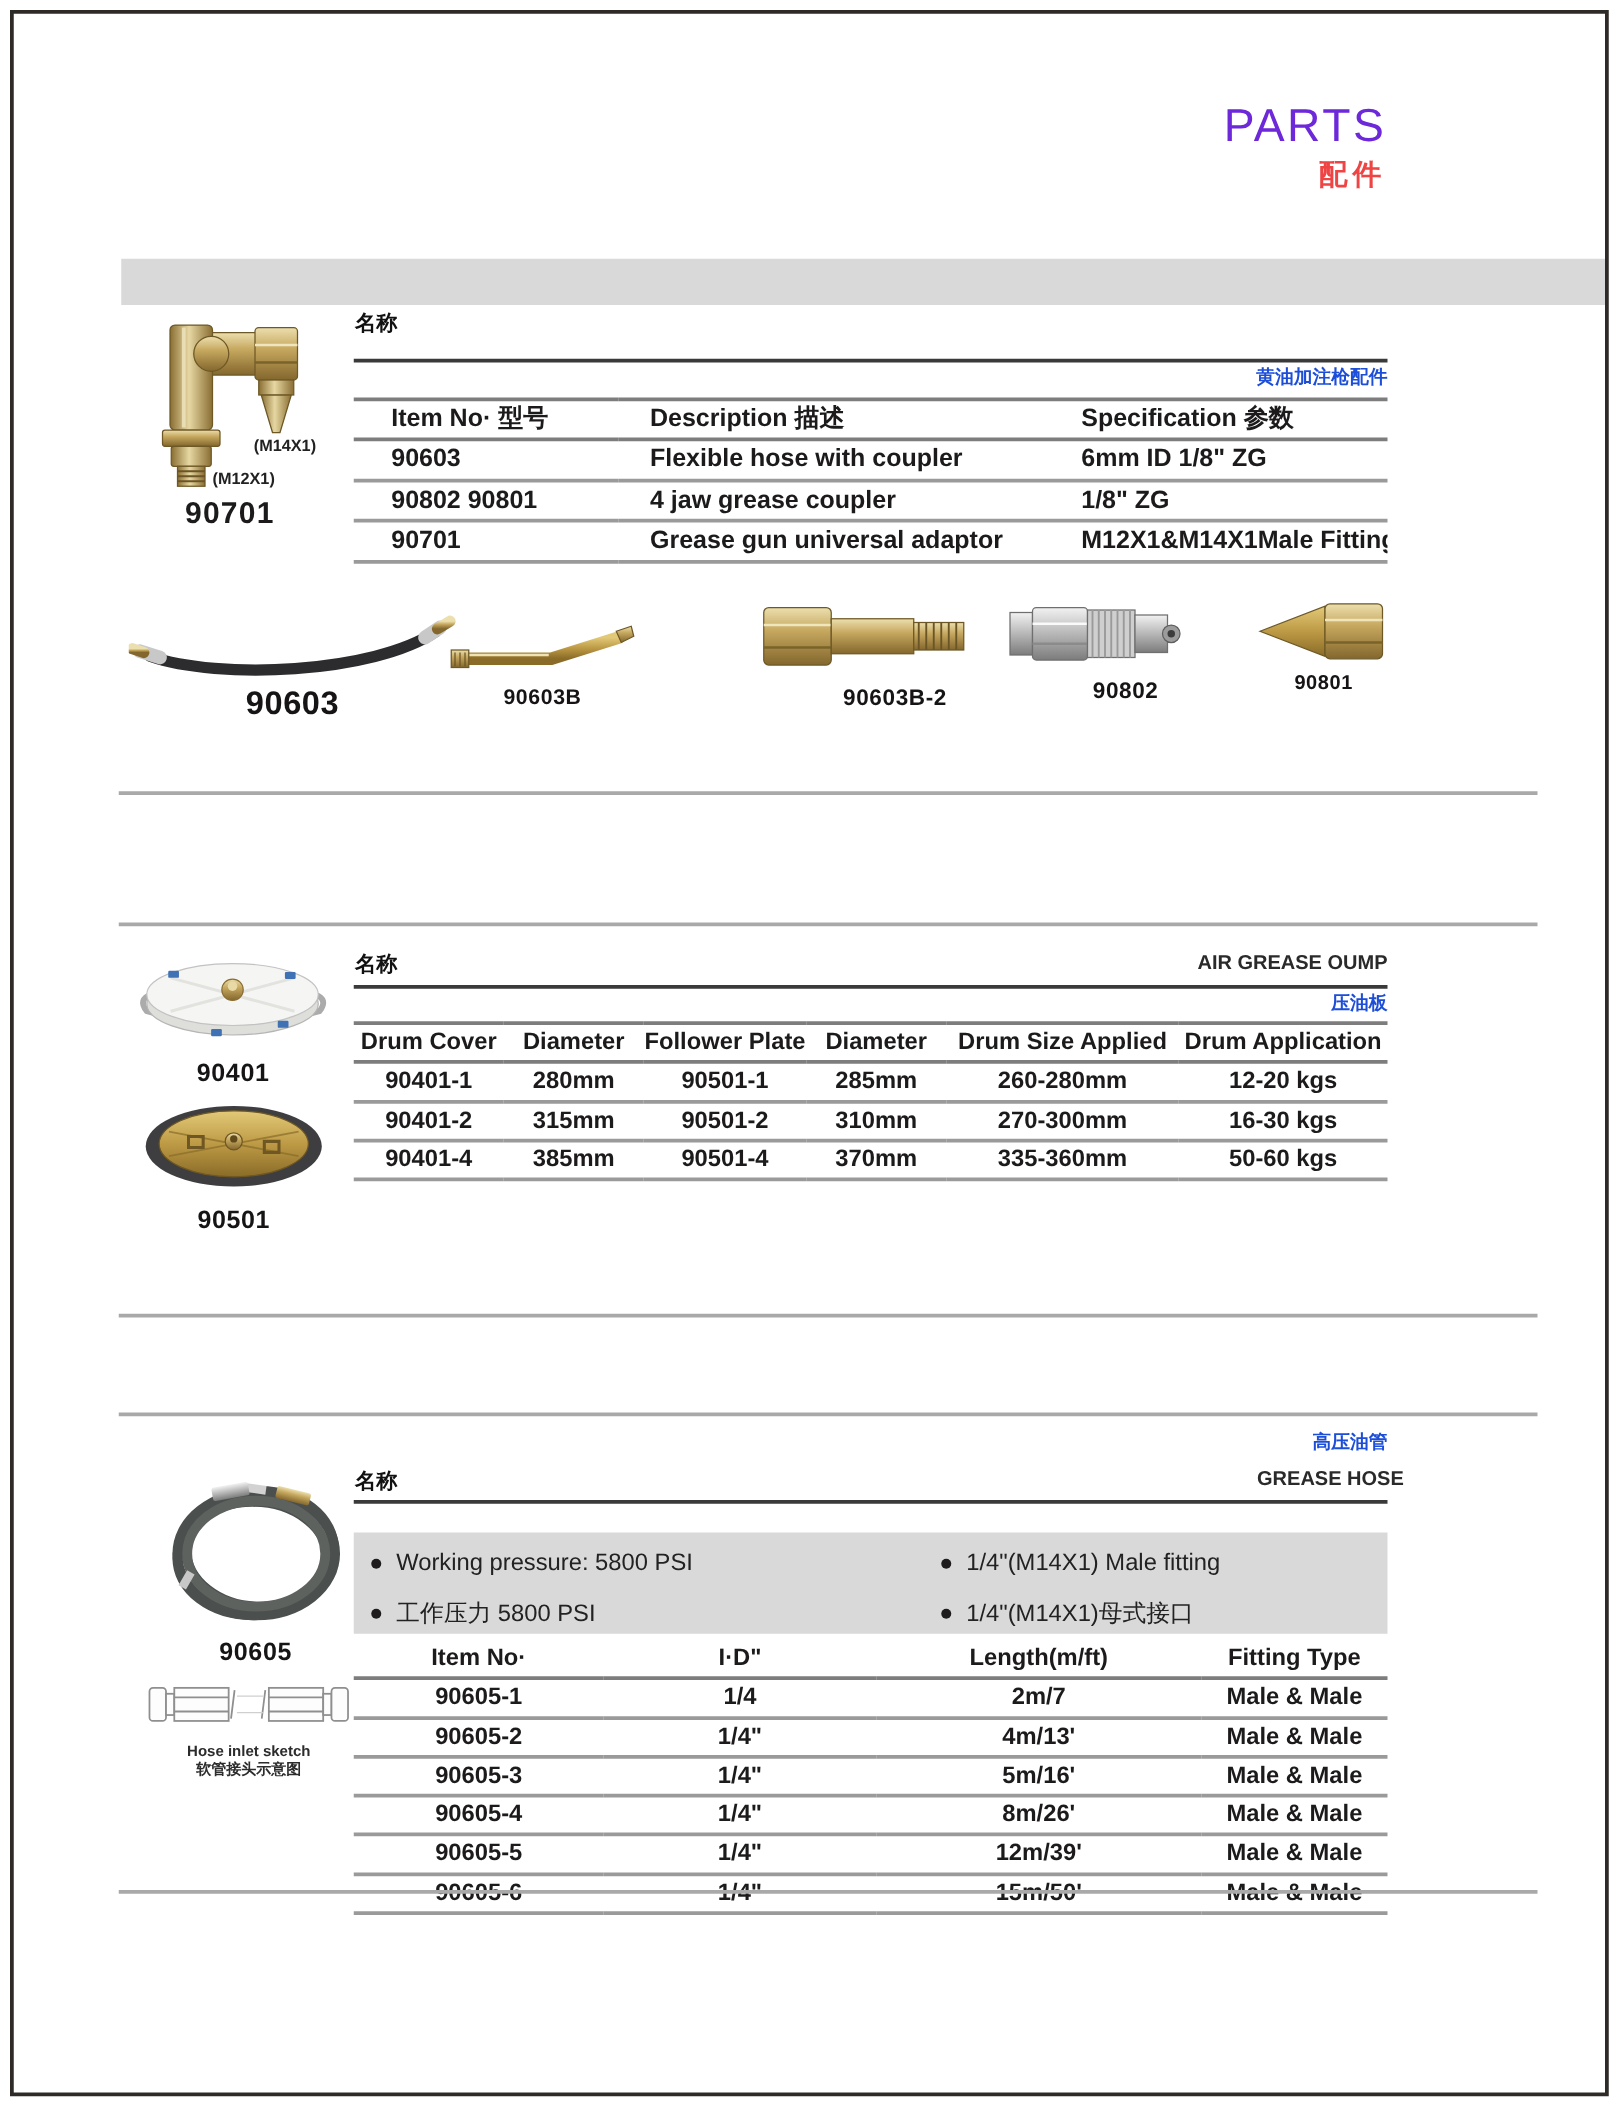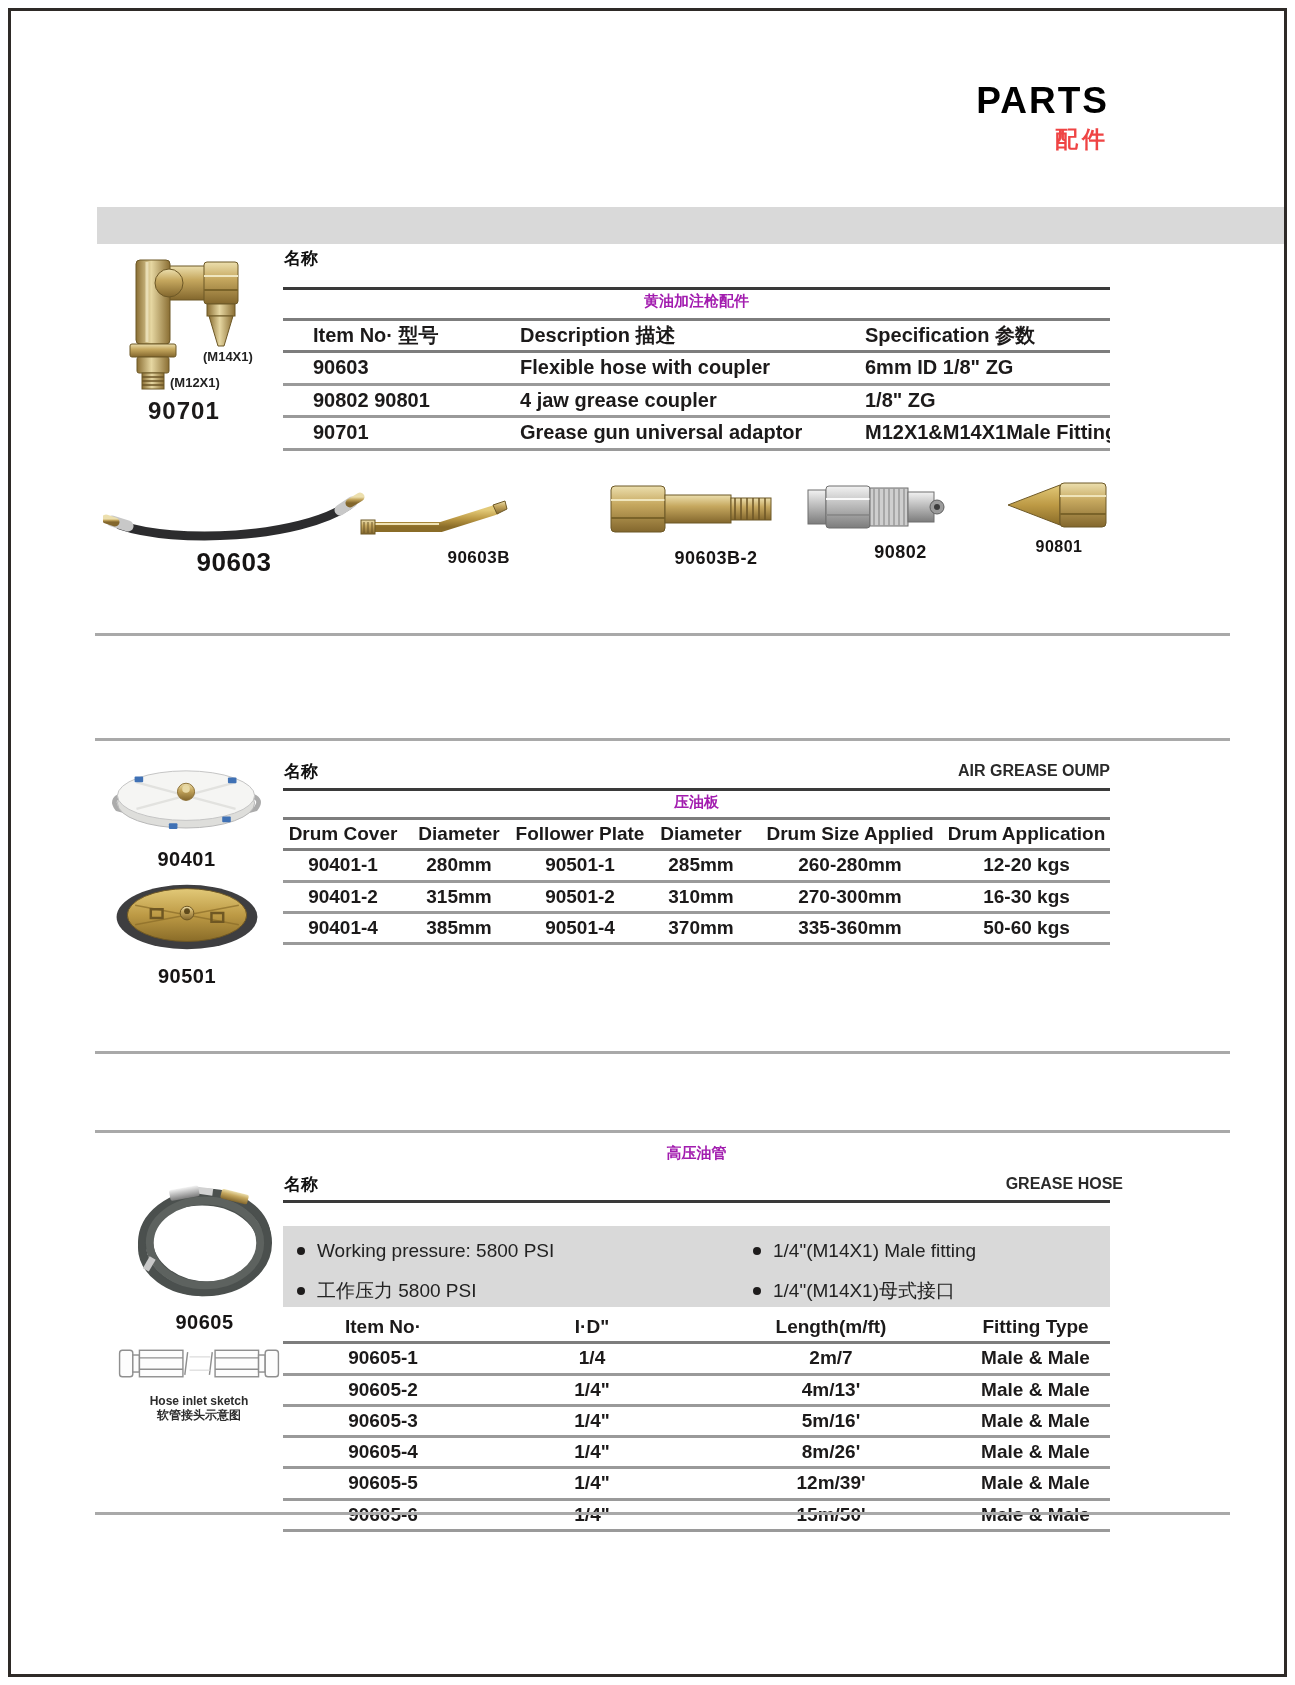--- a/index.html
+++ b/index.html
@@ -3,28 +3,28 @@
 <meta charset="utf-8">
 <style>
   html,body { margin:0; padding:0; background:#ffffff; }
   .page {
     position:relative; width:1295px; height:1685px; background:#fff;
     font-family:"Liberation Sans", sans-serif; color:#1c1a1a; overflow:hidden;
   }
   .abs { position:absolute; }
   .frame { position:absolute; inset:8px; border:3px solid #2e2a27; pointer-events:none; }
 
-  .parts-title { font-size:37px; font-weight:bold; letter-spacing:2px; color:#000000; }
+  .parts-title { font-size:37px; font-weight:normal; letter-spacing:2px; color:#6d28d9; }
   .parts-zh    { font-size:23px; font-weight:bold; letter-spacing:4px; color:#ef4444; }
 
   .banner { background:#d9d9d9; }
 
   .sec-name   { font-size:17px; font-weight:bold; color:#111; }
   .sec-en     { font-size:16px; font-weight:bold; text-align:right; color:#2a2a2a; }
-  .sec-zh     { font-size:15px; font-weight:bold; text-align:center; color:#a21caf; }
+  .sec-zh     { font-size:15px; font-weight:bold; text-align:right; color:#1d4ed8; }
   .rule-dark  { height:3px; background:#3a3a3a; }
   .divider    { height:3px; background:#a9a9a9; }
 
   table.cat { border-collapse:collapse; table-layout:fixed; width:827px; }
   table.cat th, table.cat td { padding:3px 0 4px; font-weight:bold; color:#1c1a1a; line-height:1.12; white-space:nowrap; overflow:hidden; }
   table.cat thead tr { border-top:3px solid #7d7d7d; border-bottom:3px solid #7d7d7d; }
   table.cat.no-top thead tr { border-top:none; }
   table.cat tbody tr { border-bottom:3px solid #9a9a9a; }
   .t1 th, .t1 td { font-size:20px; text-align:left; }
   .t1 .c1 { padding-left:30px; }
@@ -147,21 +147,21 @@
       <g stroke-linecap="round">
         <path d="M8,29 L24,34" stroke="#c8c8c8" stroke-width="11"></path>
         <path d="M2,27 L11,30" stroke="url(#gBrassV)" stroke-width="9"></path>
         <path d="M236,18 L248,10" stroke="#c8c8c8" stroke-width="11"></path>
         <path d="M246,11 L256,5" stroke="url(#gBrassV)" stroke-width="9"></path>
       </g>
     </svg>
     <div class="prod-label lbl-26">90603</div>
   </div>
 
-  <div class="abs prod" style="left:358px; top:497px; width:152px;align-items:flex-end;">
+  <div class="abs prod" style="left:358px; top:497px; width:152px;">
     <svg width="152" height="48" viewBox="0 0 150 48">
       <path d="M10,30 L82,30 L136,13" fill="none" stroke="url(#gGold)" stroke-width="10" stroke-linejoin="round" stroke-linecap="round"></path>
       <path d="M12,27 L80,27" stroke="#efe2b4" stroke-width="2" fill="none"></path>
       <rect x="2" y="23" width="14" height="14" fill="url(#gBrassV)" stroke="#6d5826"></rect>
       <g stroke="#6b5526" stroke-width="1">
           <line x1="5" y1="25" x2="5" y2="36"></line>
           <line x1="9" y1="25" x2="9" y2="36"></line>
           <line x1="13" y1="25" x2="13" y2="36"></line>
         </g>
       <polygon points="134,8 146,4 148,12 138,17" fill="url(#gBrassV)" stroke="#6d5826"></polygon>

